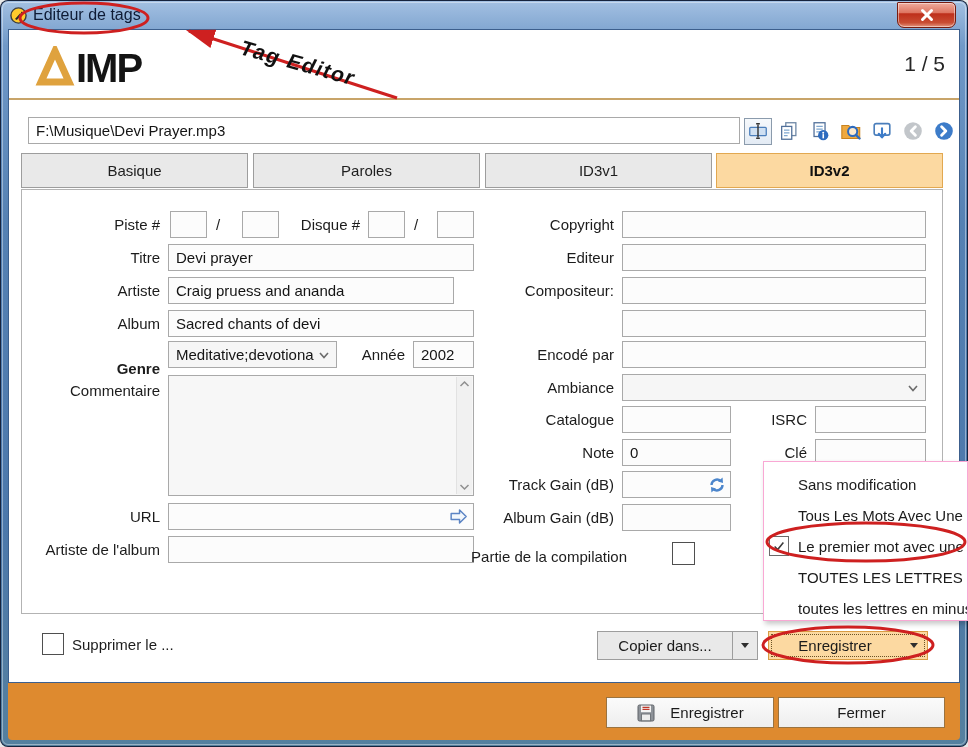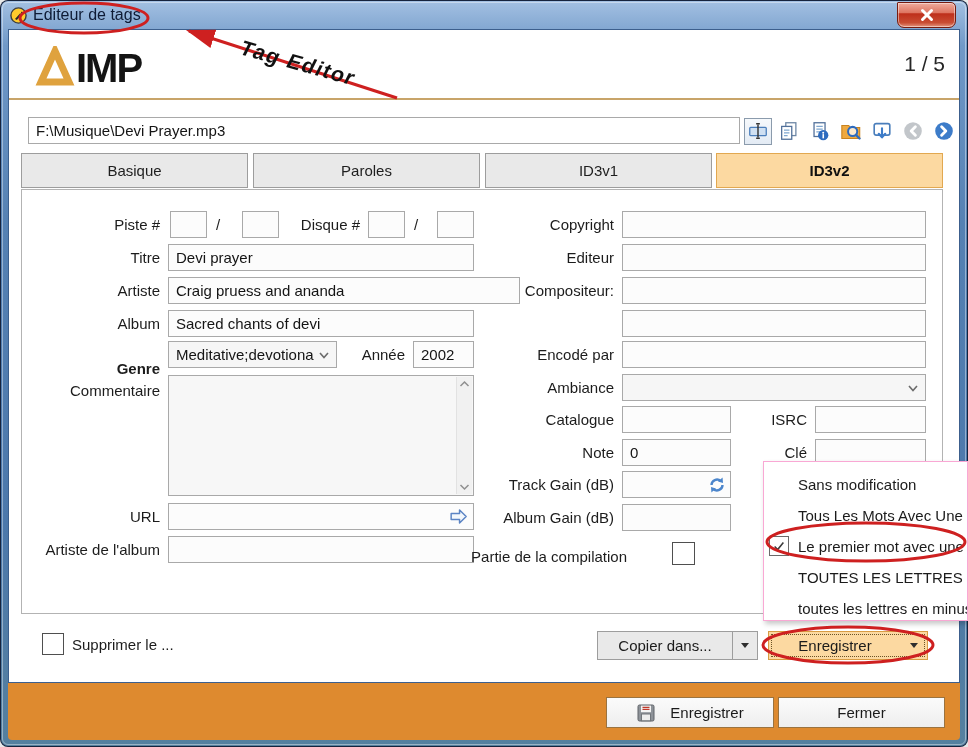--- a/index.html
+++ b/index.html
@@ -164,21 +164,21 @@
   <div class="inp small" style="left:242px;top:211px;width:37px;height:27px;"></div>
   <div class="lbl" style="right:608px;top:211px;">Disque #</div>
   <div class="inp small" style="left:368px;top:211px;width:37px;height:27px;"></div>
   <div class="lbl" style="left:414px;top:211px;">/</div>
   <div class="inp small" style="left:437px;top:211px;width:37px;height:27px;"></div>
 
   <div class="lbl" style="right:808px;top:244px;">Titre</div>
   <div class="inp" style="left:168px;top:244px;width:306px;height:27px;">Devi prayer</div>
 
   <div class="lbl" style="right:808px;top:277px;">Artiste</div>
-  <div class="inp" style="left:168px;top:277px;width:352px;height:27px;">Craig pruess and ananda</div>
+  <div class="inp" style="left:168px;top:277px;width:286px;height:27px;">Craig pruess and ananda</div>
 
   <div class="lbl" style="right:808px;top:310px;">Album</div>
   <div class="inp" style="left:168px;top:310px;width:306px;height:27px;">Sacred chants of devi</div>
 
   <div class="lbl" style="right:808px;top:355px;font-weight:bold;">Genre</div>
   <div class="inp combo" style="left:168px;top:341px;width:169px;height:27px;">
     <span>Meditative;devotiona</span>
     <svg width="14" height="14" viewBox="0 0 14 14">
         <path d="M3 5 L7 9.5 L11 5" stroke="#6B6B6B" stroke-width="1.6" fill="none"></path>
       </svg>

